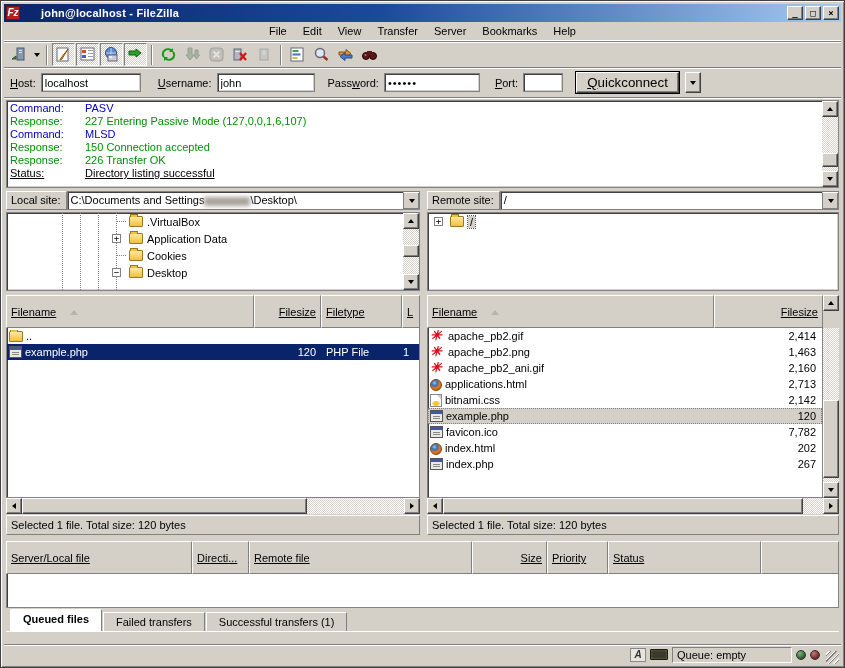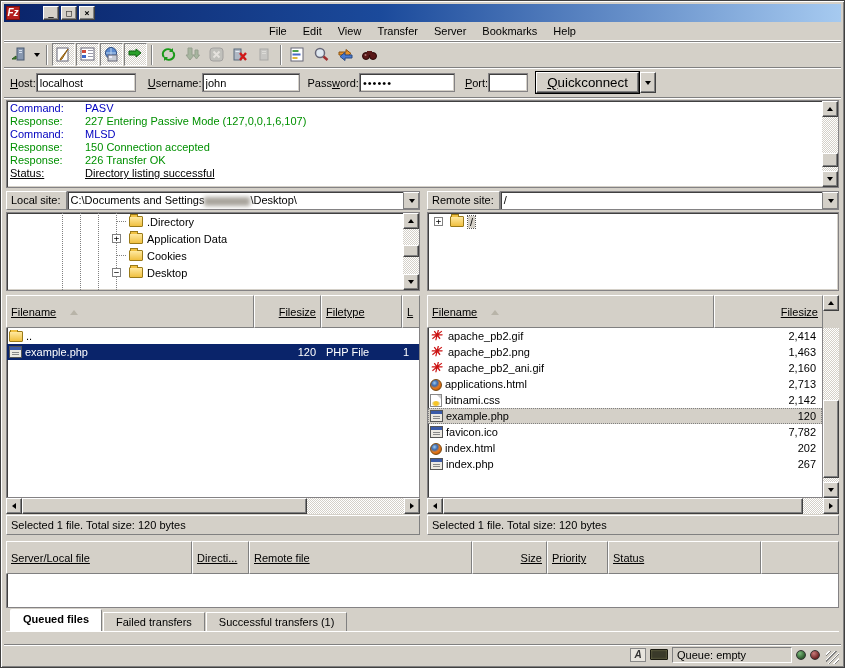--- a/index.html
+++ b/index.html
@@ -33,21 +33,21 @@
   .tbtn.pressed { border:1px solid; border-color:#808080 #fff #fff #808080;
     background-image:linear-gradient(45deg,#fff 25%,transparent 25%,transparent 75%,#fff 75%),
                      linear-gradient(45deg,#fff 25%,transparent 25%,transparent 75%,#fff 75%);
     background-size:2px 2px; background-position:0 0,1px 1px; background-color:#d4d0c8; }
   .tbtn.disabled svg { opacity:.38; filter:grayscale(60%); }
   .tb-sep { width:2px; height:20px; border-left:1px solid #808080; border-right:1px solid #fff; margin:0 3px; }
   .dd-arrow { width:11px; height:23px; display:flex; align-items:center; justify-content:center; }
   .tri-down { width:0; height:0; border-left:3px solid transparent; border-right:3px solid transparent; border-top:4px solid #000; }
 
   
-  .quickbar { height:30px; display:flex; align-items:center; padding:0 6px; 
+  .quickbar { height:30px; display:flex; align-items:center; padding:0 6px; gap:5px;
     border-bottom:1px solid #808080; box-shadow:0 1px 0 #fff; flex:0 0 auto; }
   .qc-label u { text-decoration:underline; }
   .field { height:19px; background:#fff; border:1px solid #848284;
     box-shadow:inset 1px 1px 0 #404040, inset -1px -1px 0 #d4d0c8;
     font-family:"Liberation Sans",sans-serif; font-size:11px; padding:2px 3px; }
   .qc-btn { height:21px; padding:2px 10px; background:#d4d0c8; border:1px solid;
     border-color:#fff #404040 #404040 #fff; box-shadow:inset -1px -1px 0 #808080; outline:1px solid #000; }
   .qc-btn u { text-decoration:underline; }
   .qc-dd { width:16px; height:21px; background:#d4d0c8; border:1px solid;
     border-color:#fff #404040 #404040 #fff; box-shadow:inset -1px -1px 0 #808080;
@@ -177,20 +177,21 @@
 
   svg { display:block; }
 </style>
 </head>
 <body>
 
 <div class="window">
 
   <div class="titlebar">
     <div class="fz-icon">Fz</div>
+    <div class="title-text">john@localhost - FileZilla</div>
     <div class="winbtn">_</div>
     <div class="winbtn">□</div>
     <div class="winbtn">×</div>
   </div>
 
   <div class="menubar">
     <div class="menu-item">File</div>
     <div class="menu-item">Edit</div>
     <div class="menu-item">View</div>
     <div class="menu-item">Transfer</div>
@@ -373,21 +374,21 @@
       </div>
       <div class="tree sunken">
         <div class="tree-body">
           <div class="dotline" style="left:55px"></div>
             <div class="dotline" style="left:73px"></div>
           <div class="dotline" style="left:91px"></div>
             <div class="dotline" style="left:109px; top:0; bottom:0;"></div>
           <div class="trow" style="padding-left:122px">
             <span class="hconn" style="left:109px; top:8px;"></span>
             <span class="folder"></span>
-            <span class="tree-label">.Directory</span>
+            <span class="tree-label">.VirtualBox</span>
           </div>
           <div class="trow" style="padding-left:122px">
             <span class="expander" style="left:105px; top:4px;">+</span>
             <span class="folder"></span>
             <span class="tree-label">Application Data</span>
           </div>
           <div class="trow" style="padding-left:122px">
             <span class="hconn" style="left:109px; top:8px;"></span>
             <span class="folder"></span>
             <span class="tree-label">Cookies</span>

